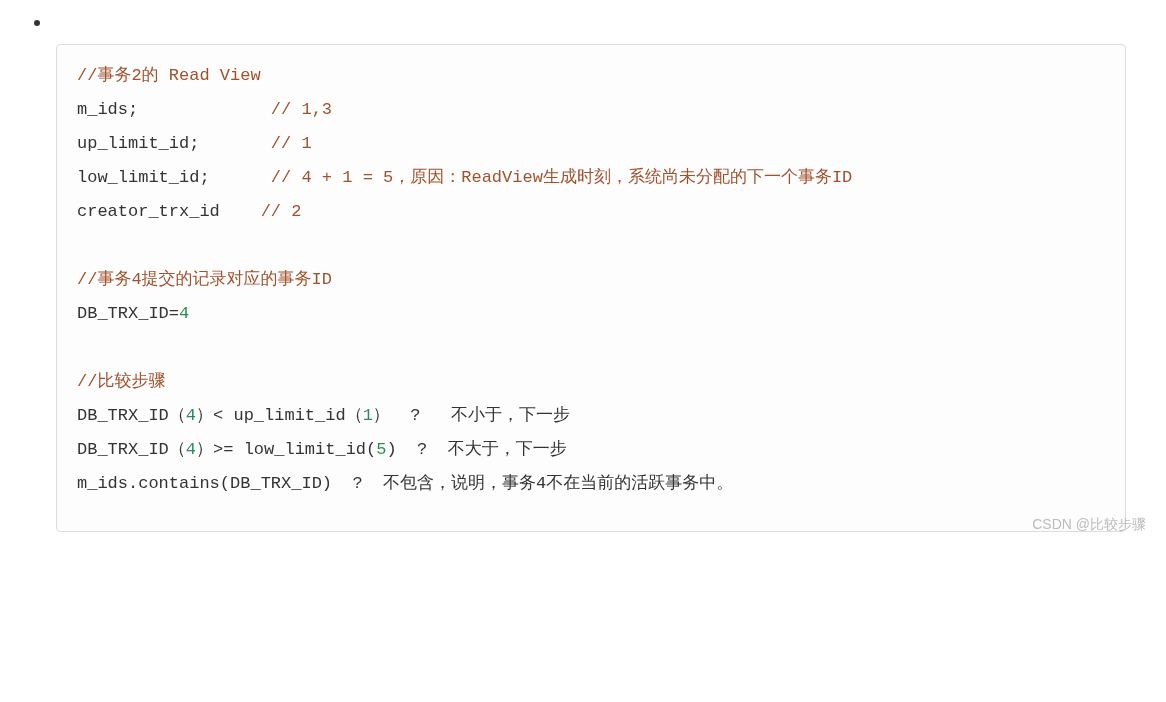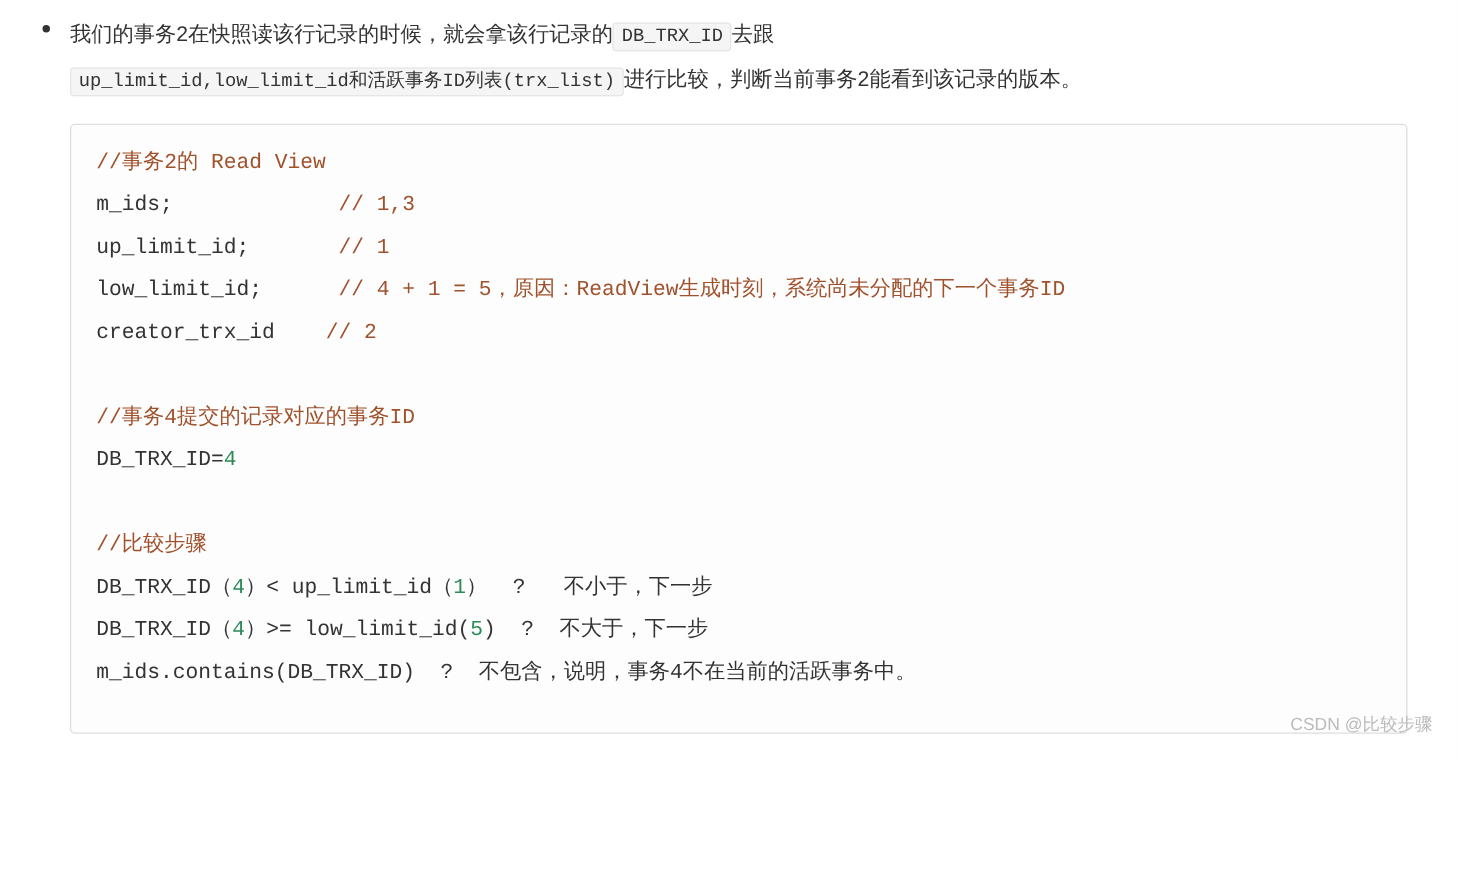--- a/index.html
+++ b/index.html
@@ -71,23 +71,20 @@
       color: #bbb;
       font-size: 14px;
       font-family: -apple-system, sans-serif;
     }
   </style>
 </head>
 <body>
 
 <div class="bullet-item">
   <div class="bullet"></div>
-  <div class="para">
-    <span>我们的事务2在快照读该行记录的时候，就会拿该行记录的</span><span class="inline-code">DB_TRX_ID</span><span>去跟</span><br><span class="inline-code">up_limit_id,low_limit_id和活跃事务ID列表(trx_list)</span><span>进行比较，判断当前事务2能看到该记录的版本。</span>
-  </div>
 </div>
 
 <div class="code-block"><span class="comment-brown">//事务2的 Read View</span>
 <span>m_ids;             </span><span class="comment-brown">// 1,3</span>
 <span>up_limit_id;       </span><span class="comment-brown">// 1</span>
 <span>low_limit_id;      </span><span class="comment-brown">// 4 + 1 = 5，原因：ReadView生成时刻，系统尚未分配的下一个事务ID</span>
 <span>creator_trx_id    </span><span class="comment-brown">// 2</span>
 
 <span class="comment-brown">//事务4提交的记录对应的事务ID</span>
 <span>DB_TRX_ID=</span><span class="num-lit">4</span>

